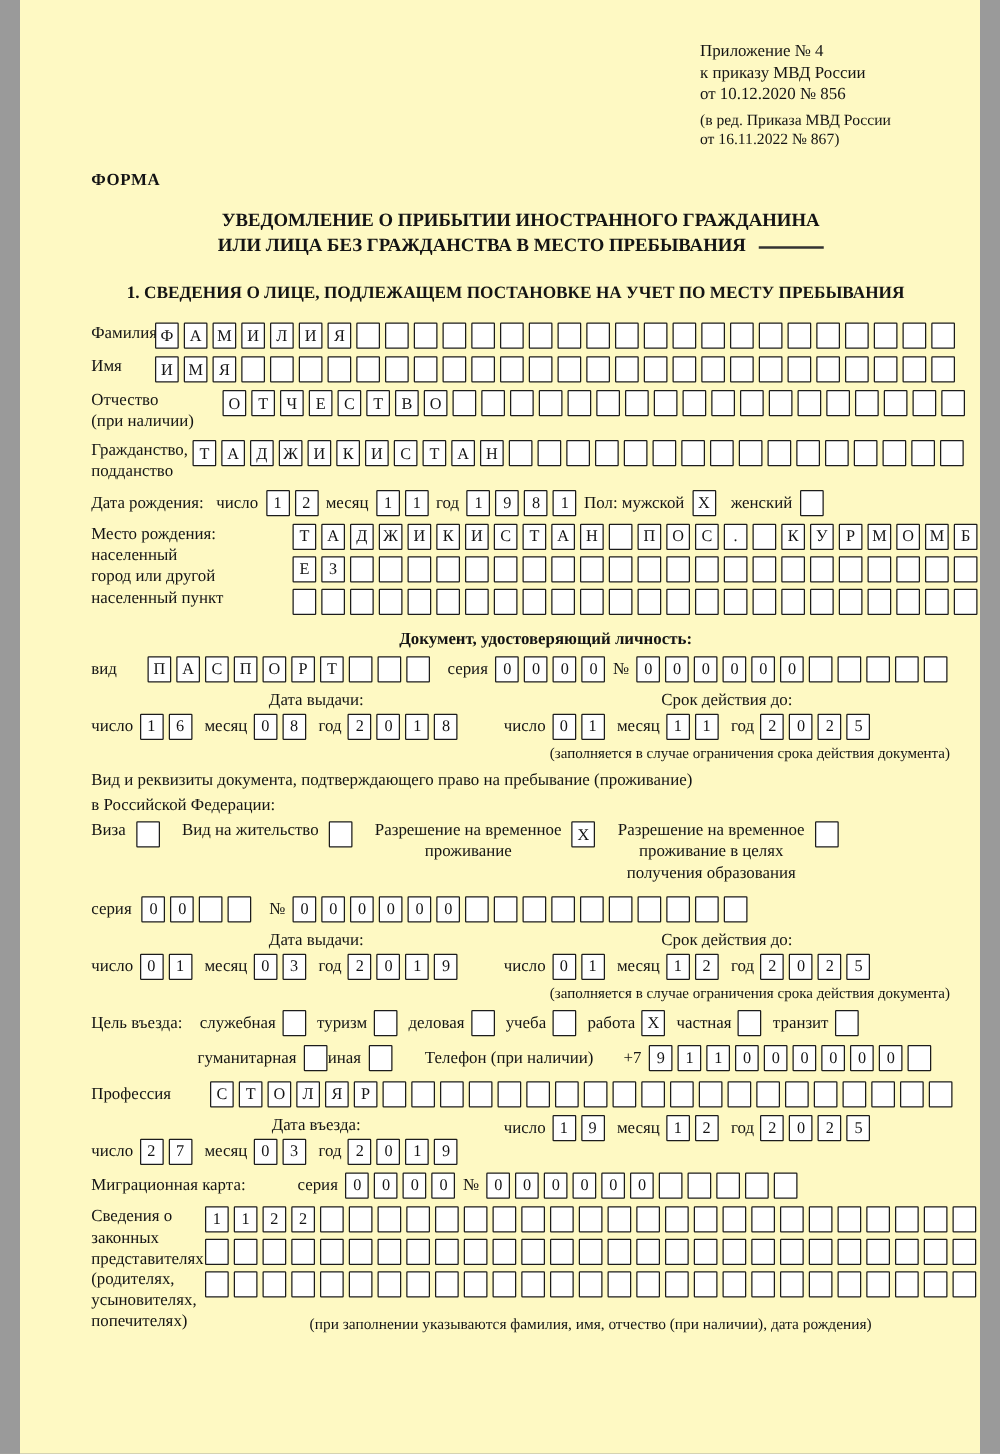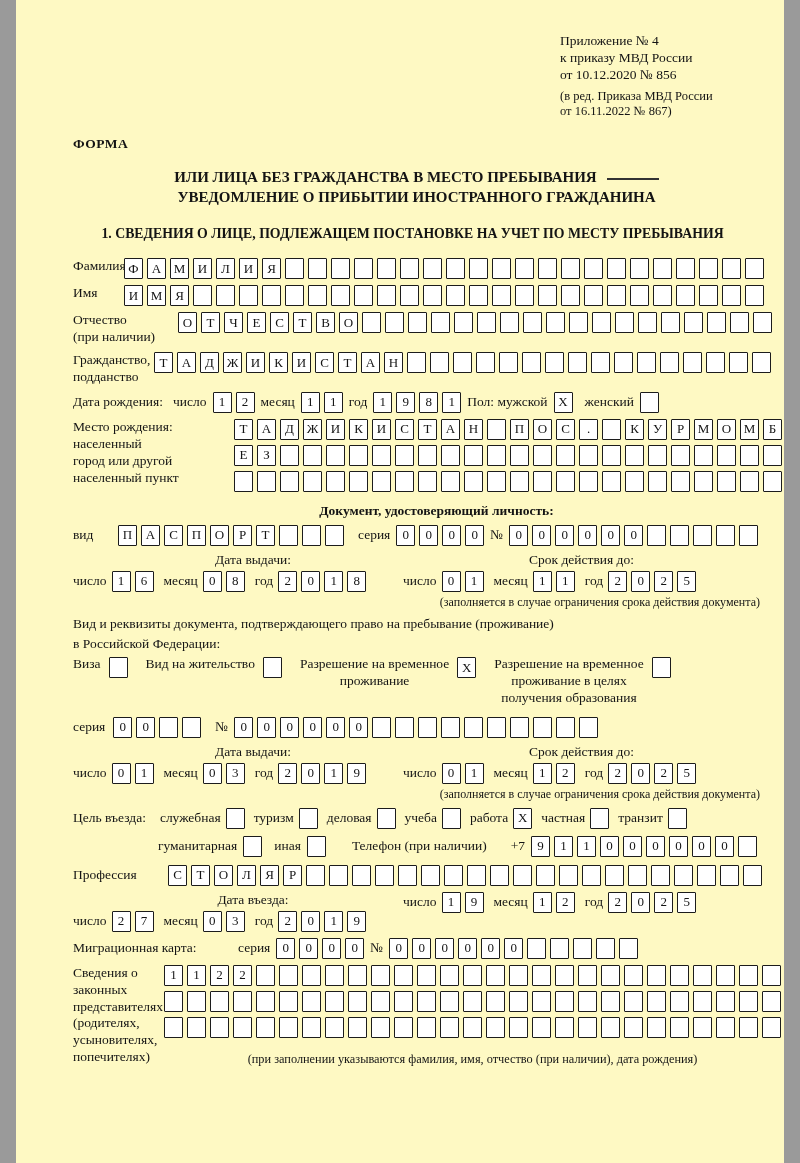--- a/index.html
+++ b/index.html
@@ -87,22 +87,22 @@
     </div>
     <div class="small">
       <div>(в ред. Приказа МВД России</div>
       <div>от 16.11.2022 № 867)</div>
     </div>
   </div>
 
   <div class="form-word">ФОРМА</div>
 
   <div class="title">
+    <div>УВЕДОМЛЕНИЕ О ПРИБЫТИИ ИНОСТРАННОГО ГРАЖДАНИНА</div>
     <div><span>ИЛИ ЛИЦА БЕЗ ГРАЖДАНСТВА В МЕСТО ПРЕБЫВАНИЯ</span><span class="blank"></span></div>
-    <div>УВЕДОМЛЕНИЕ О ПРИБЫТИИ ИНОСТРАННОГО ГРАЖДАНИНА</div>
   </div>
 
   <div class="section-title">1. СВЕДЕНИЯ О ЛИЦЕ, ПОДЛЕЖАЩЕМ ПОСТАНОВКЕ НА УЧЕТ ПО МЕСТУ ПРЕБЫВАНИЯ</div>
 
   <div class="frow">
     <span class="flabel w-name">Фамилия</span>
     <span class="boxes">
         <span class="box">Ф</span>
         <span class="box">А</span>
         <span class="box">М</span>
@@ -588,21 +588,21 @@
     <span class="boxes">
         <span class="box"></span>
       </span>
   </div>
 
   <div class="phone-row">
     <span class="plabel">гуманитарная</span>
     <span class="boxes">
         <span class="box"></span>
       </span>
-    <span class="plabel" style="margin-left:12px;">иная</span>
+    <span class="plabel" style="margin-left:0;">иная</span>
     <span class="boxes">
         <span class="box"></span>
       </span>
     <span class="plabel" style="margin-left:26px;">Телефон (при наличии)</span>
     <span class="plabel" style="margin-left:18px;">+7</span>
     <span class="boxes">
         <span class="box">9</span>
         <span class="box">1</span>
         <span class="box">1</span>
         <span class="box">0</span>

